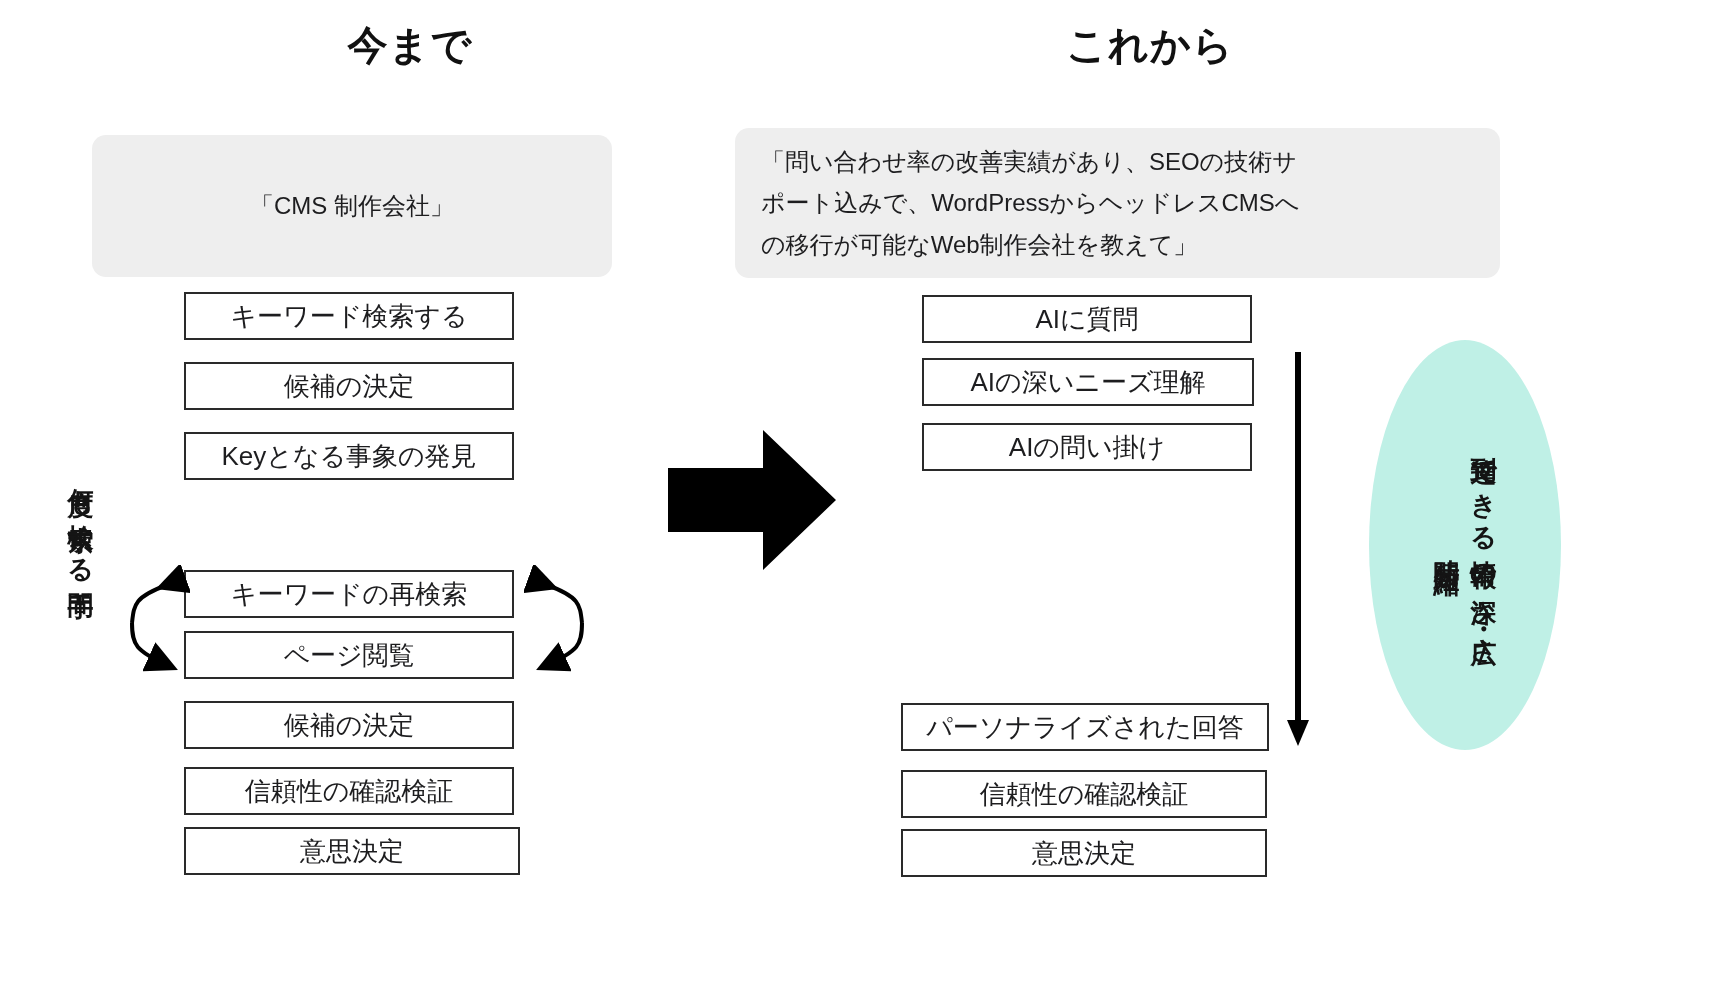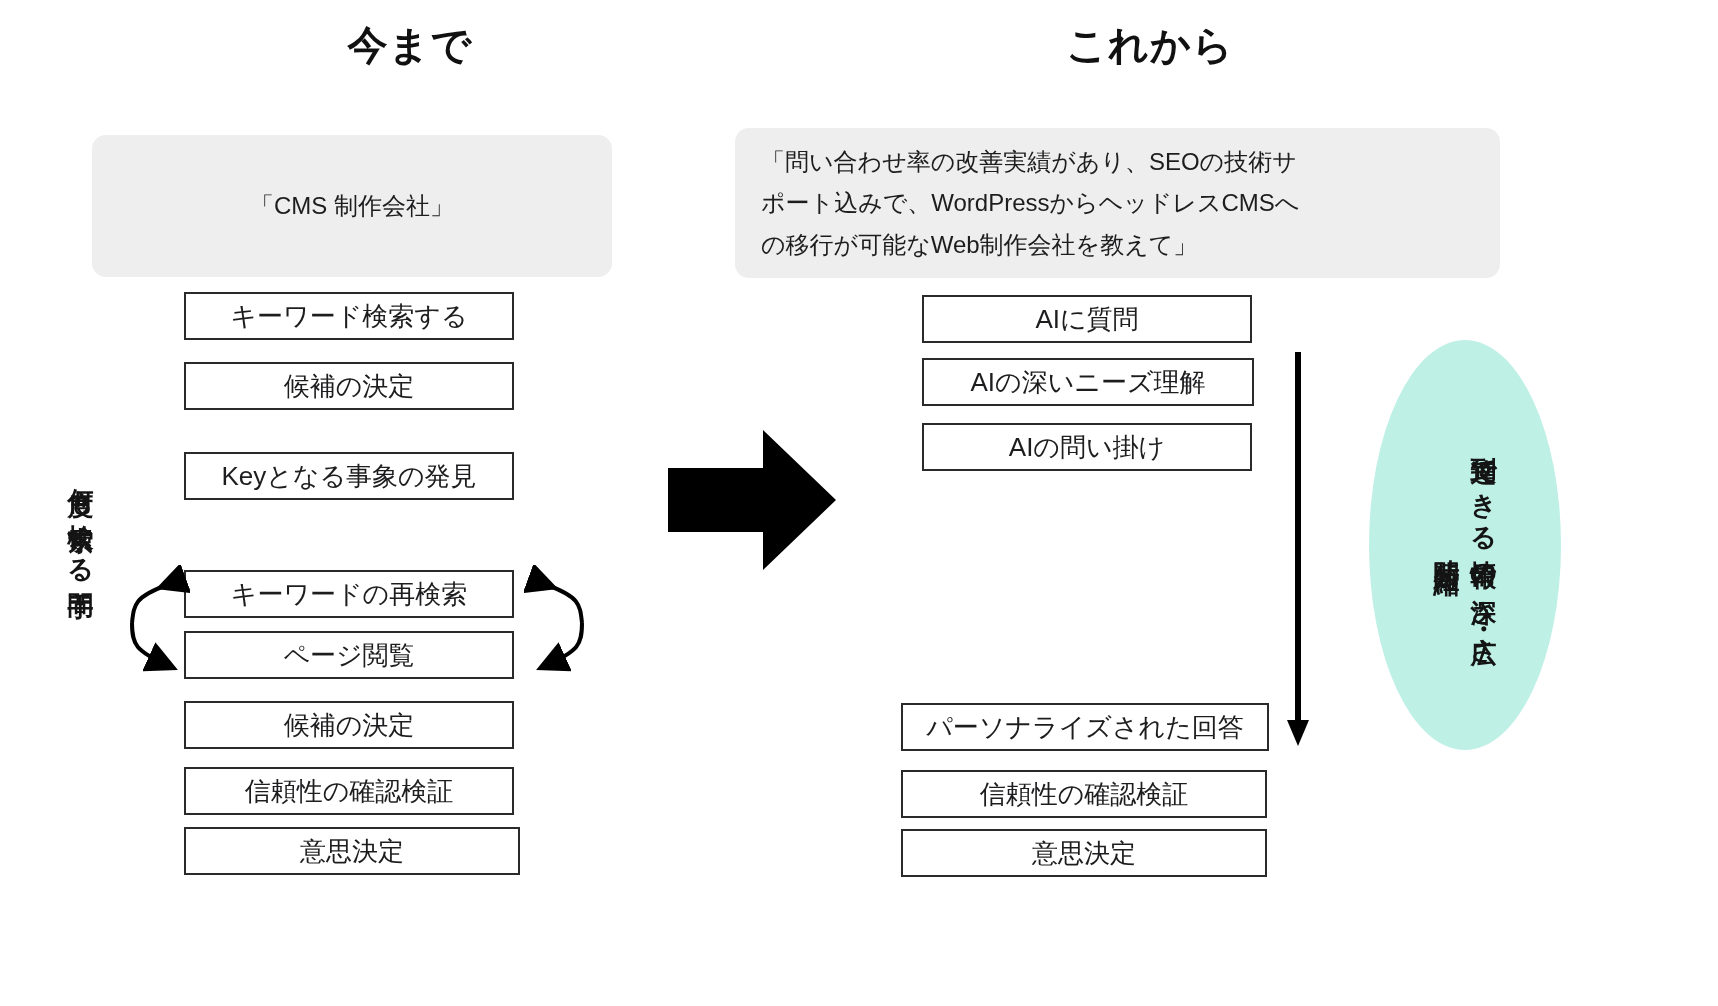--- a/index.html
+++ b/index.html
@@ -152,21 +152,21 @@
       <span>「問い合わせ率の改善実績があり、SEOの技術サ</span><br>
       <span>ポート込みで、WordPressからヘッドレスCMSへ</span><br>
       <span>の移行が可能なWeb制作会社を教えて」</span>
     </span>
   </div>
 
   <div class="step left-col" style="top:292px;">キーワード検索する</div>
 
   <div class="step left-col" style="top:362px;">候補の決定</div>
 
-  <div class="step left-col" style="top:432px;margin-top:20px;">Keyとなる事象の発見</div>
+  <div class="step left-col" style="top:432px;">Keyとなる事象の発見</div>
 
 
   <div class="step left-col" style="top:570px;">キーワードの再検索</div>
 
   <div class="step left-col" style="top:631px;">ページ閲覧</div>
 
   <div class="step left-col" style="top:701px;">候補の決定</div>
 
   <div class="step left-col" style="top:767px;">信頼性の確認検証</div>
 

